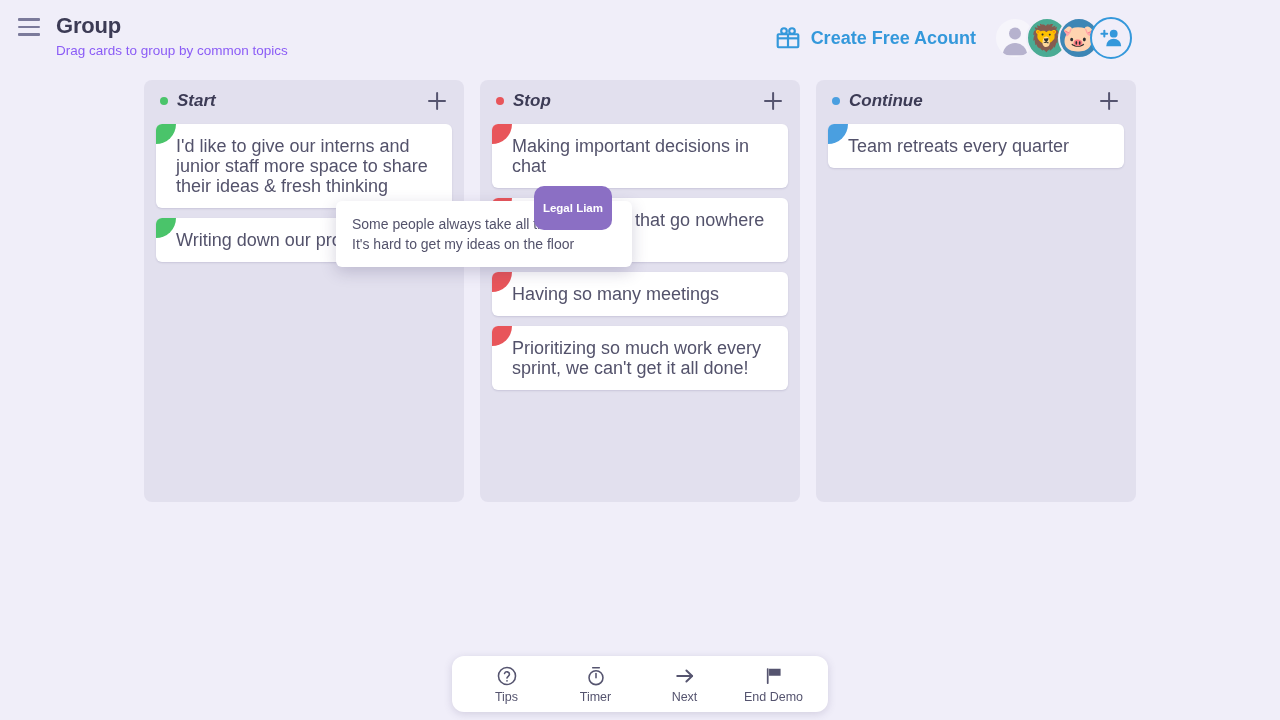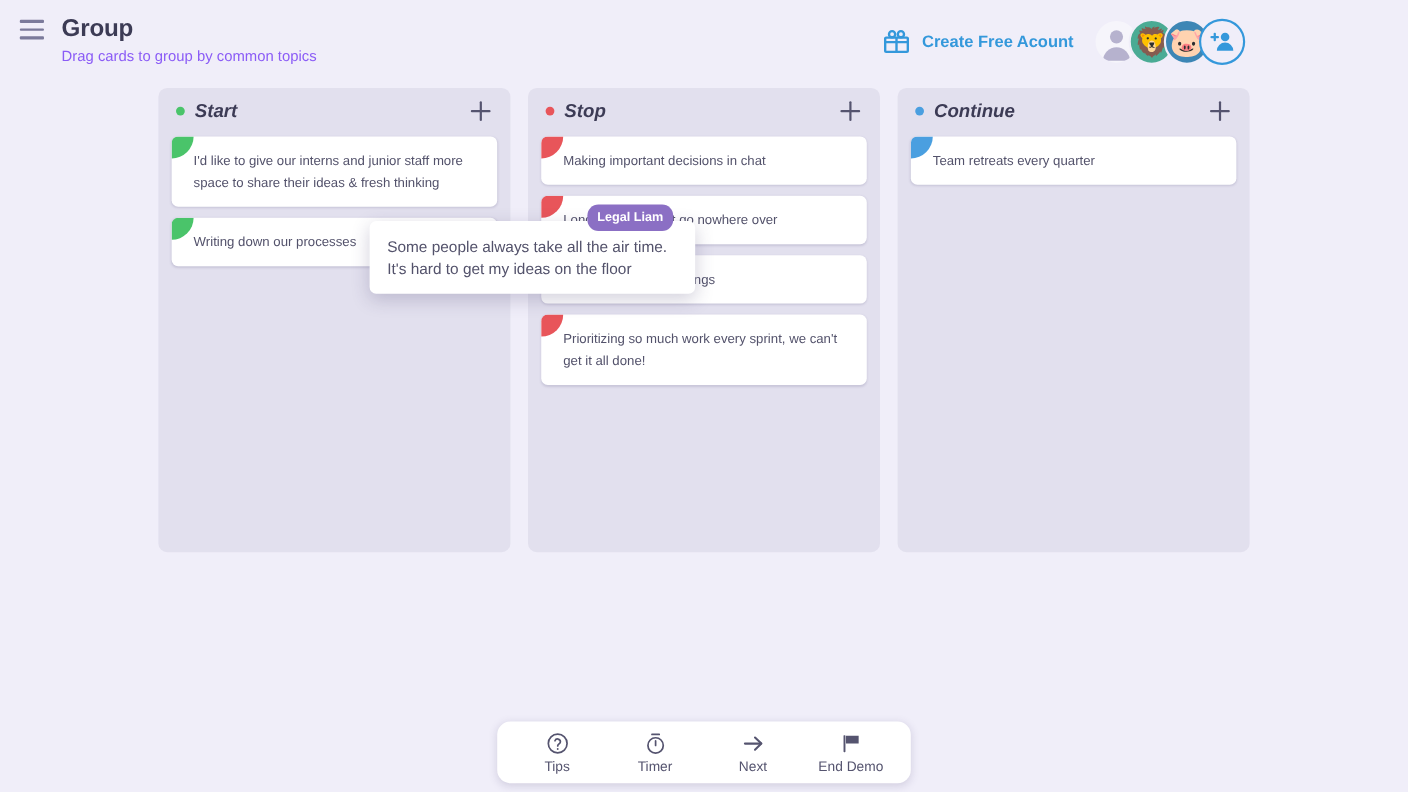--- a/index.html
+++ b/index.html
@@ -73,21 +73,21 @@
   }
 
   #create-account-link {
     display: flex;
     align-items: center;
     gap: 10px;
     margin-right: 18px;
     cursor: pointer;
   }
   #create-account-label {
-    font-size: 15px;
+    font-size: 18px;
     font-weight: bold;
     color: #3498db;
     white-space: nowrap;
   }
   .gift-icon svg { display: block; }
 
   #avatar-stack {
     display: flex;
     align-items: center;
   }
@@ -178,21 +178,21 @@
   }
 
   .cards { display: block; }
 
   .card {
     position: relative;
     background: #ffffff;
     border-radius: 6px;
     margin-bottom: 10px;
     padding: 12px 14px 12px 20px;
-    font-size: 12px;
+    font-size: 18px;
     line-height: 20px;
     color: #53526b;
     box-shadow: 0 1px 2px rgba(70,60,110,0.16);
     overflow: hidden;
     cursor: grab;
   }
   .card-corner {
     position: absolute;
     left: 0;
     top: 0;
@@ -219,21 +219,21 @@
     cursor: grabbing;
   }
   #drag-badge {
     position: absolute;
     right: 20px;
     top: -15px;
     background: #8b6fc4;
     color: #ffffff;
     font-size: 11.5px;
     font-weight: bold;
-    padding: 2px 9px;
+    padding: 12px 9px;
     border-radius: 10px;
     white-space: nowrap;
   }
 
   
   #toolbar {
     position: absolute;
     left: 452px;
     top: 656px;
     width: 376px;

